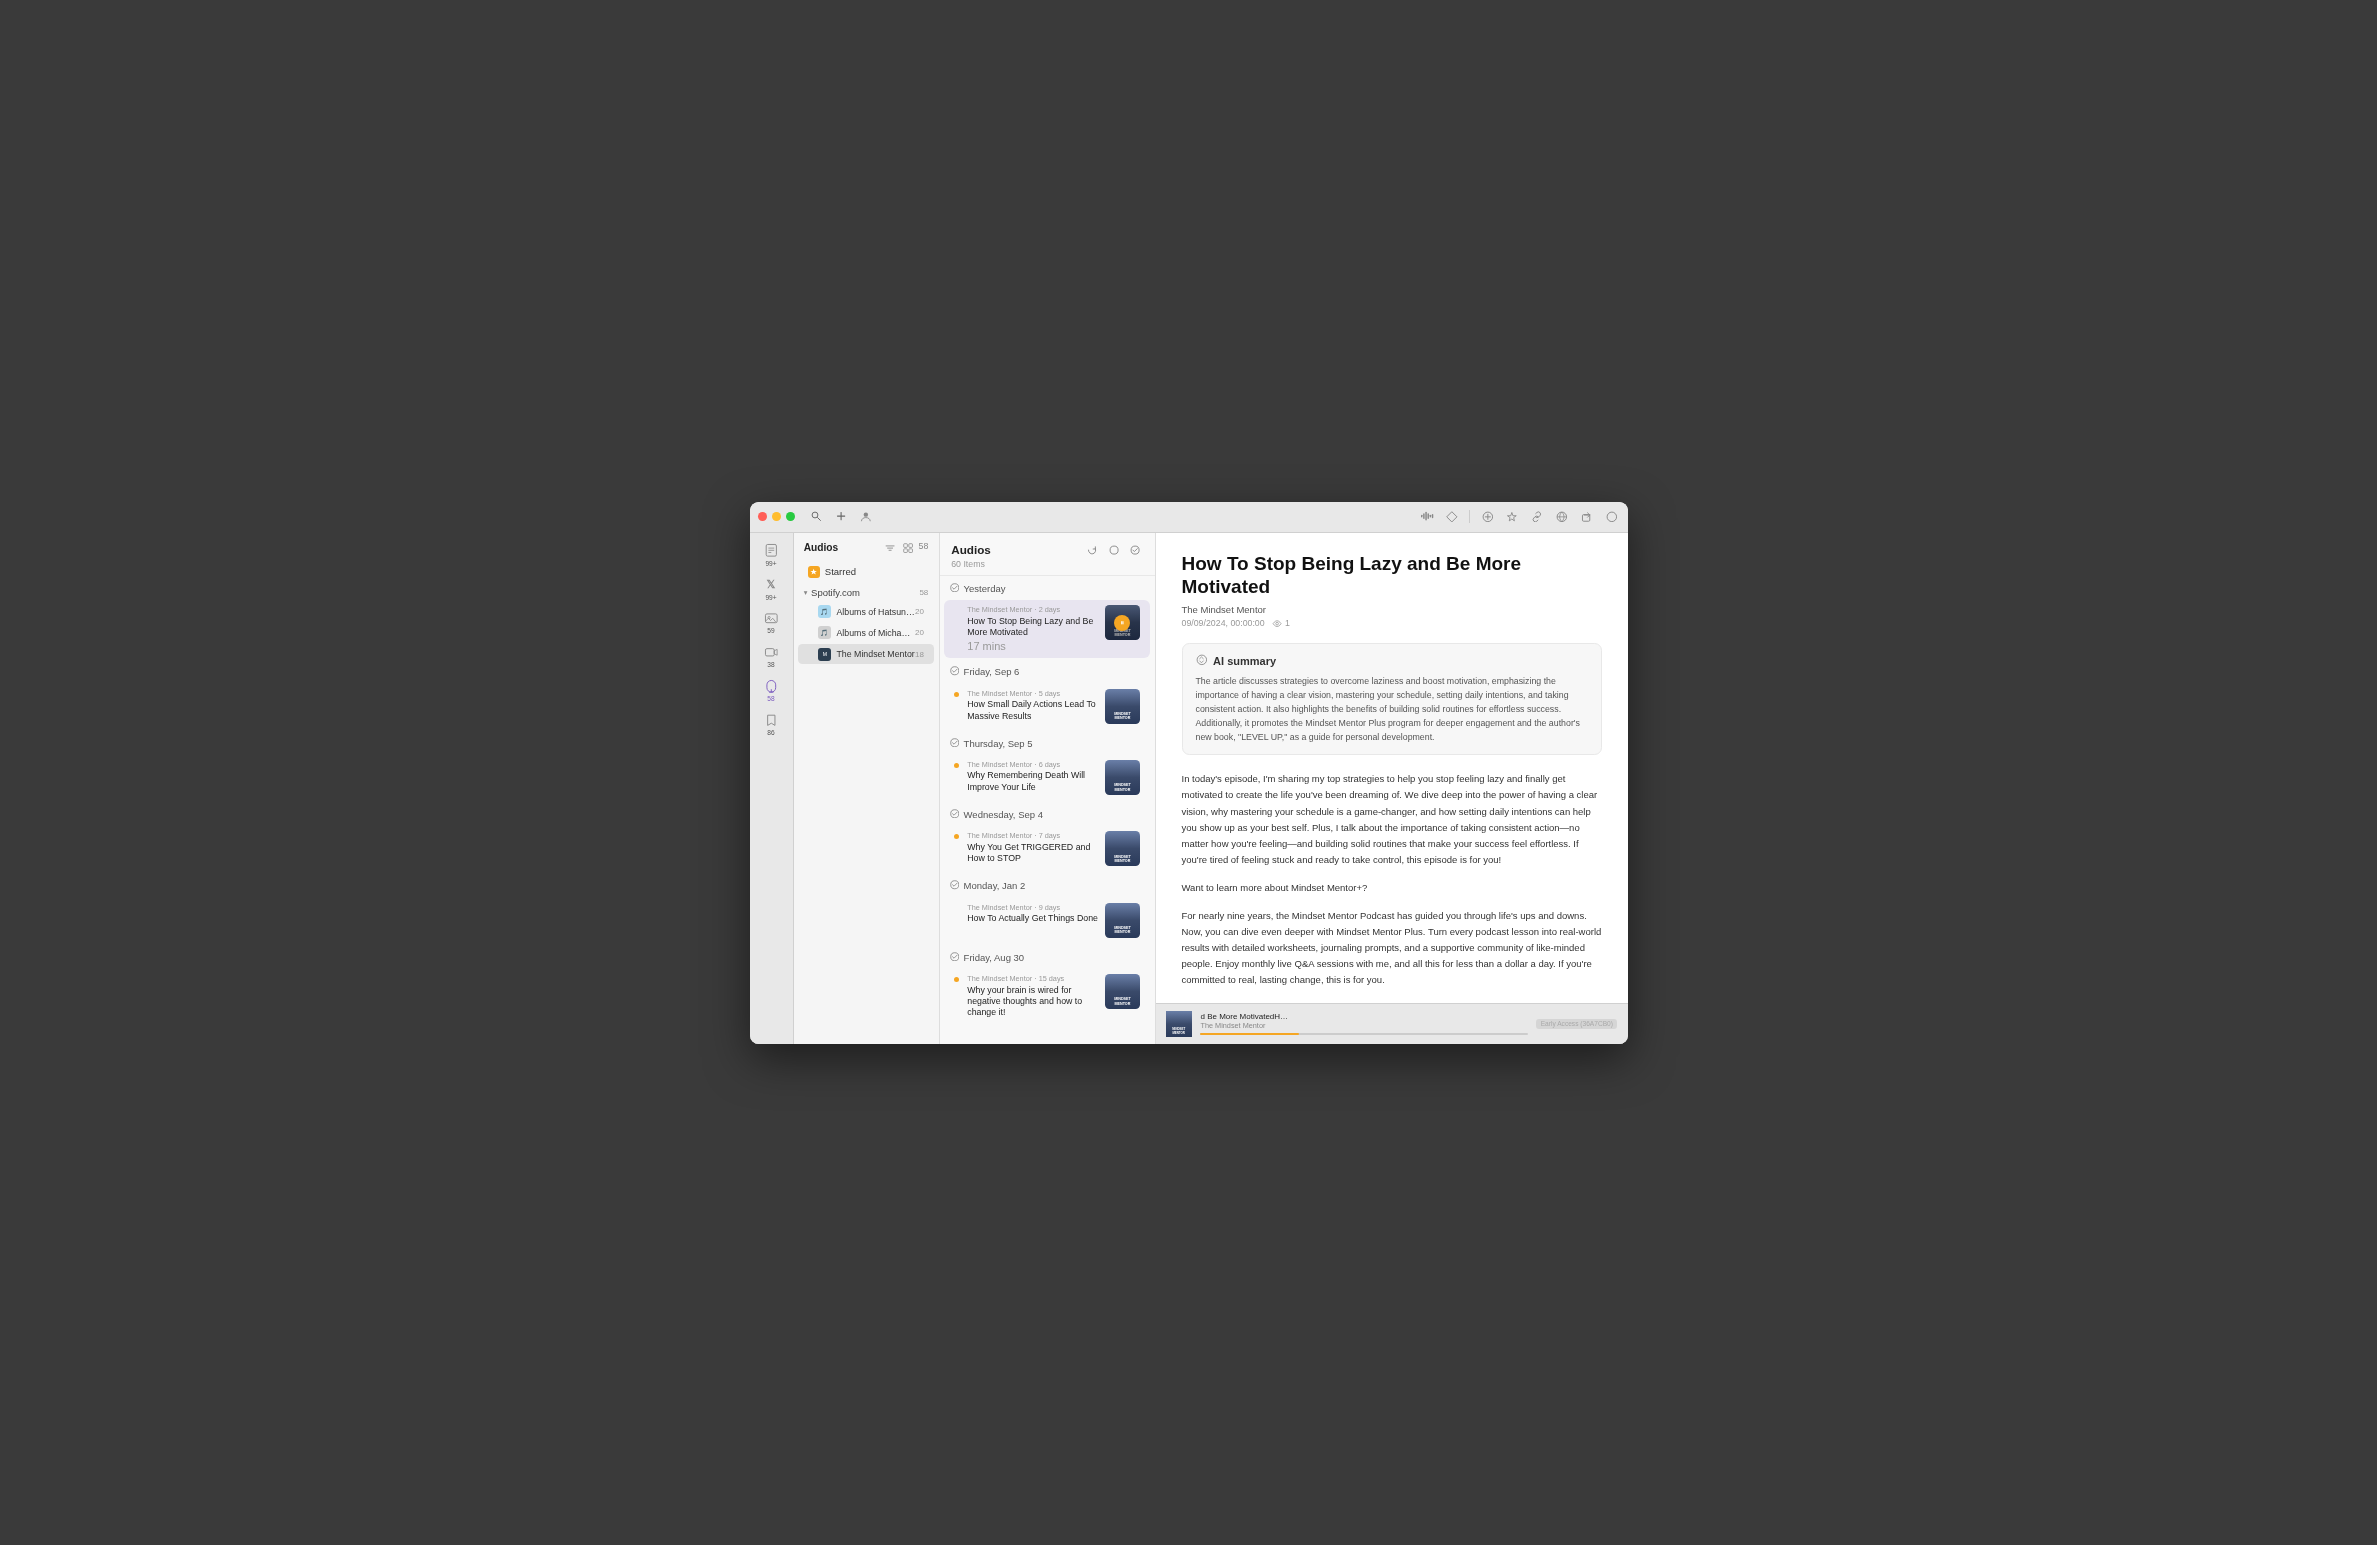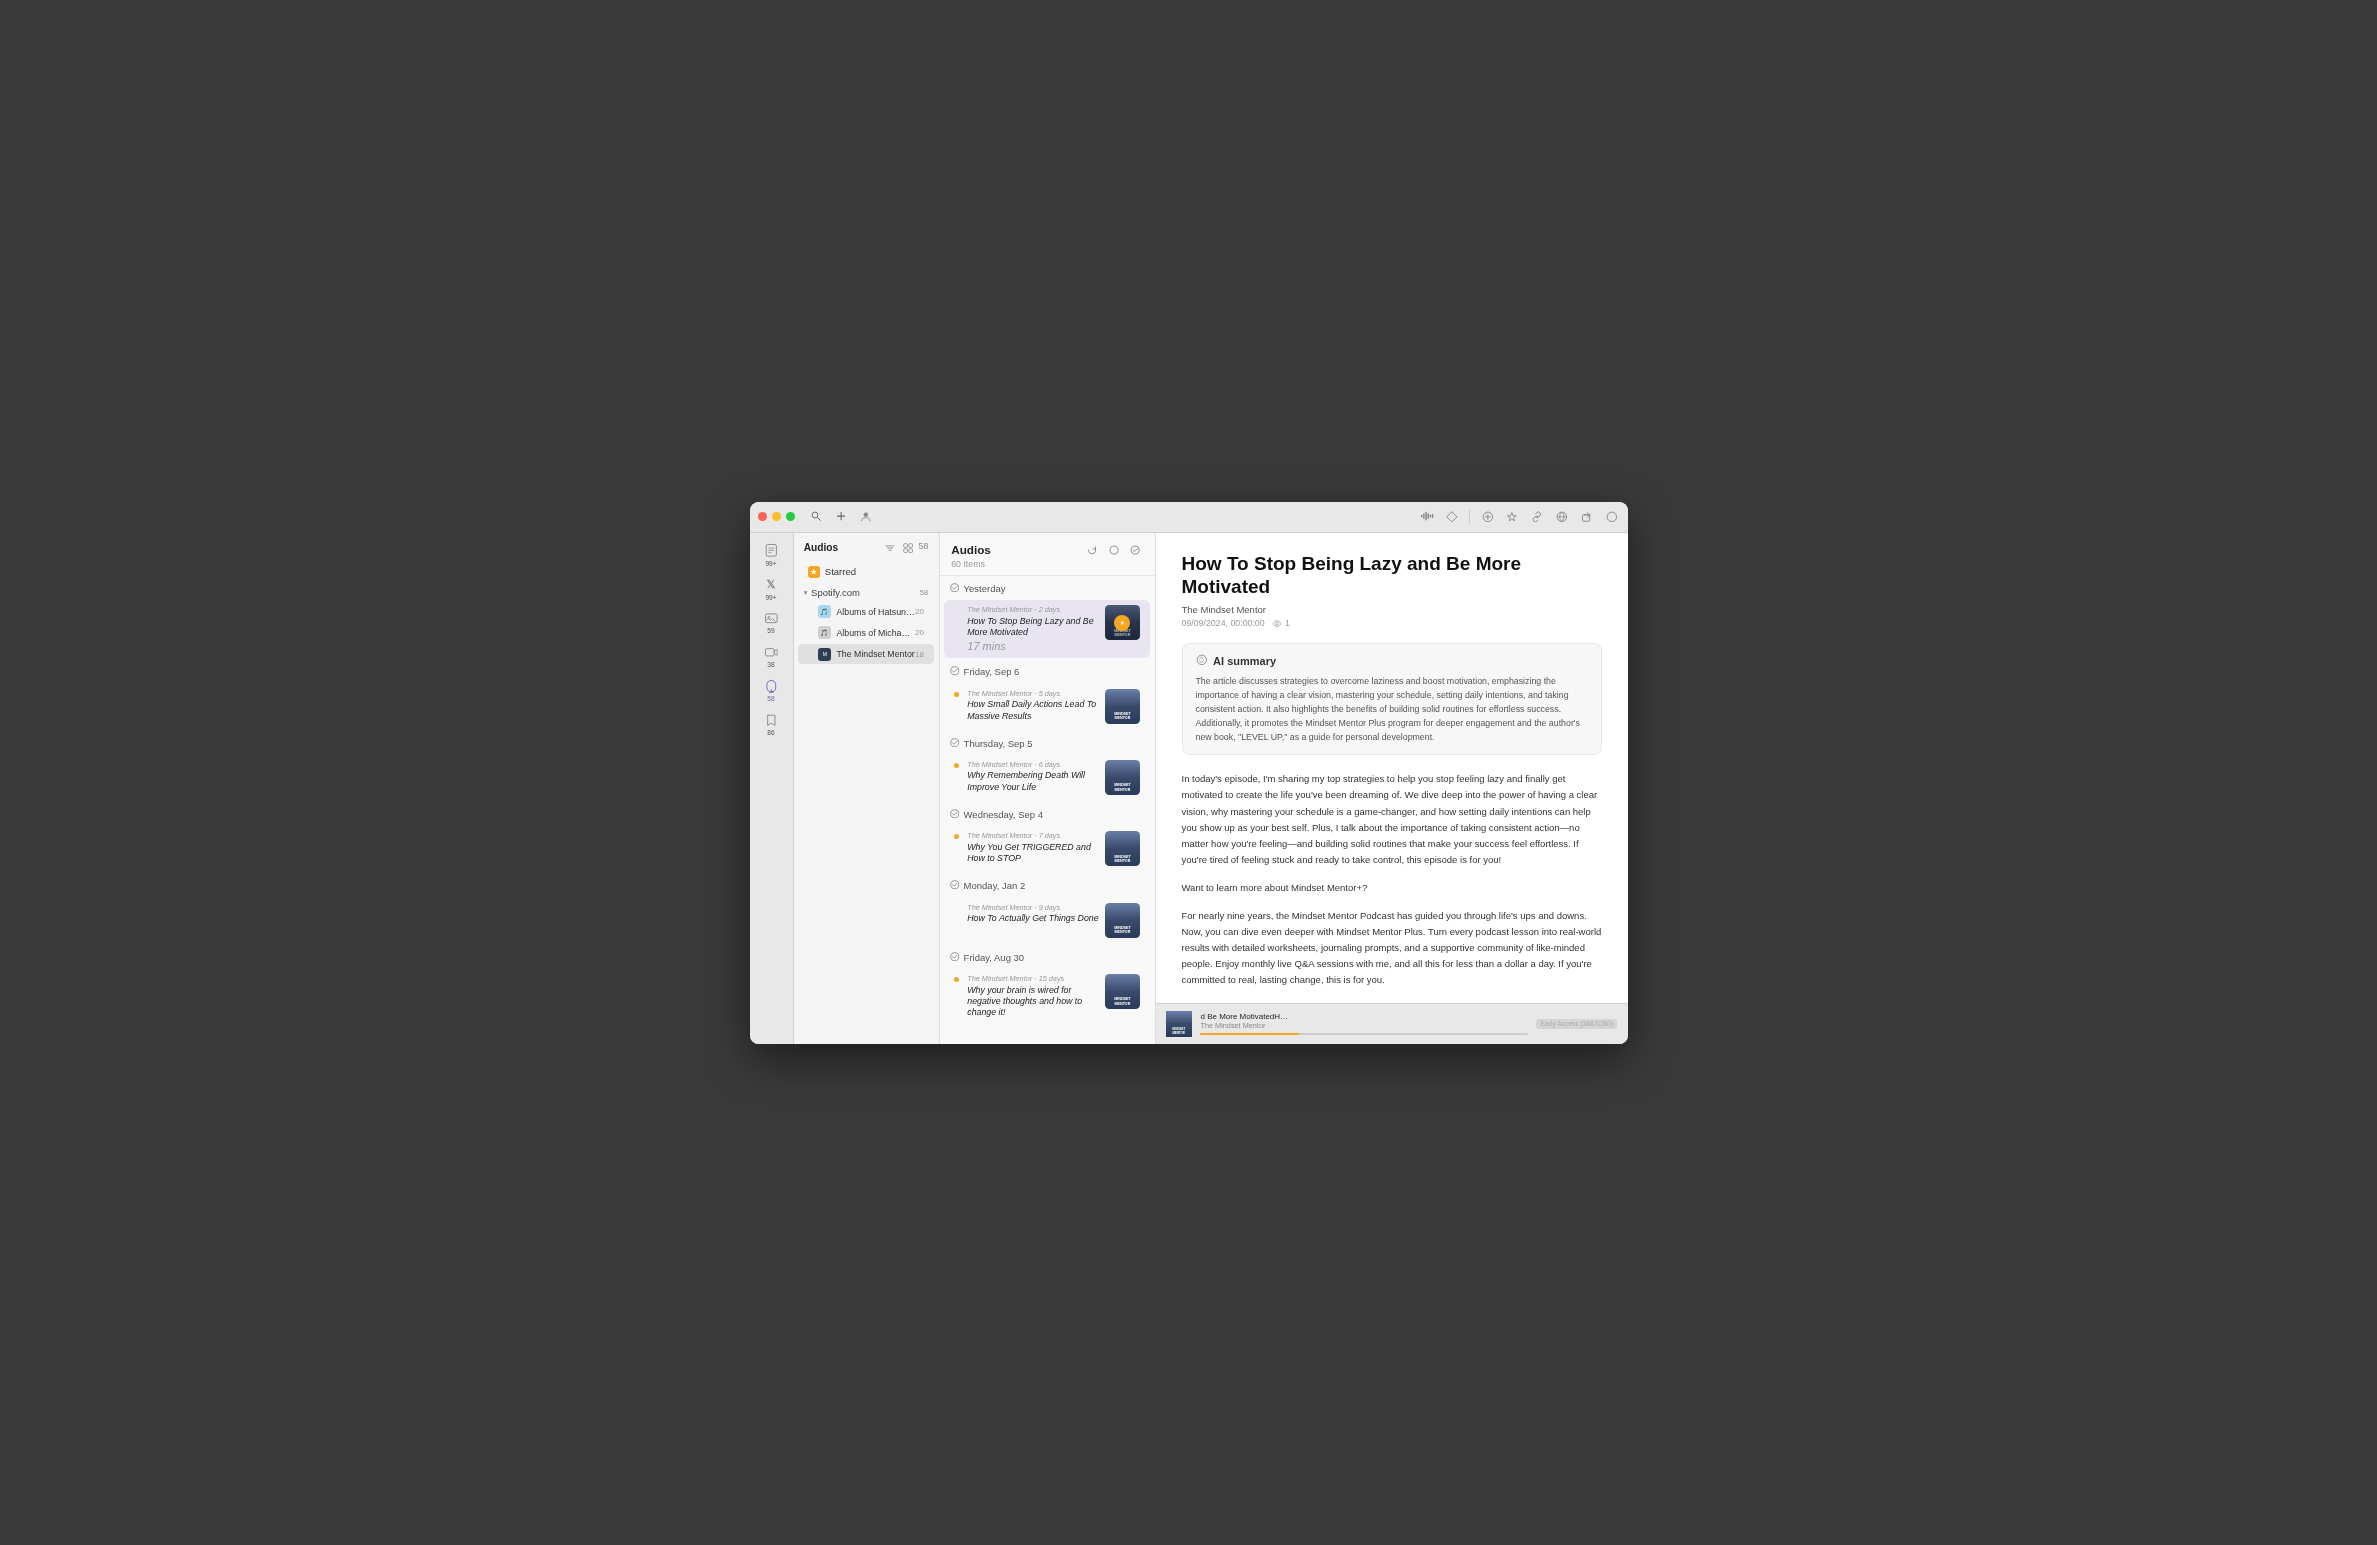--- a/index.html
+++ b/index.html
@@ -331,21 +331,20 @@
     }
     .episode-dot {
       width: 5.1px;
       height: 5.1px;
       border-radius: 50%;
       background: #f5a623;
     }
     .episode-content {
       flex: 1;
       min-width: 0;
-      font-style: italic;
     }
     .episode-meta {
       font-size: 7.3px;
       color: #999;
       margin-bottom: 1.5px;
     }
     .episode-title {
       font-size: 8.8px;
       font-weight: 500;
       color: #222;

